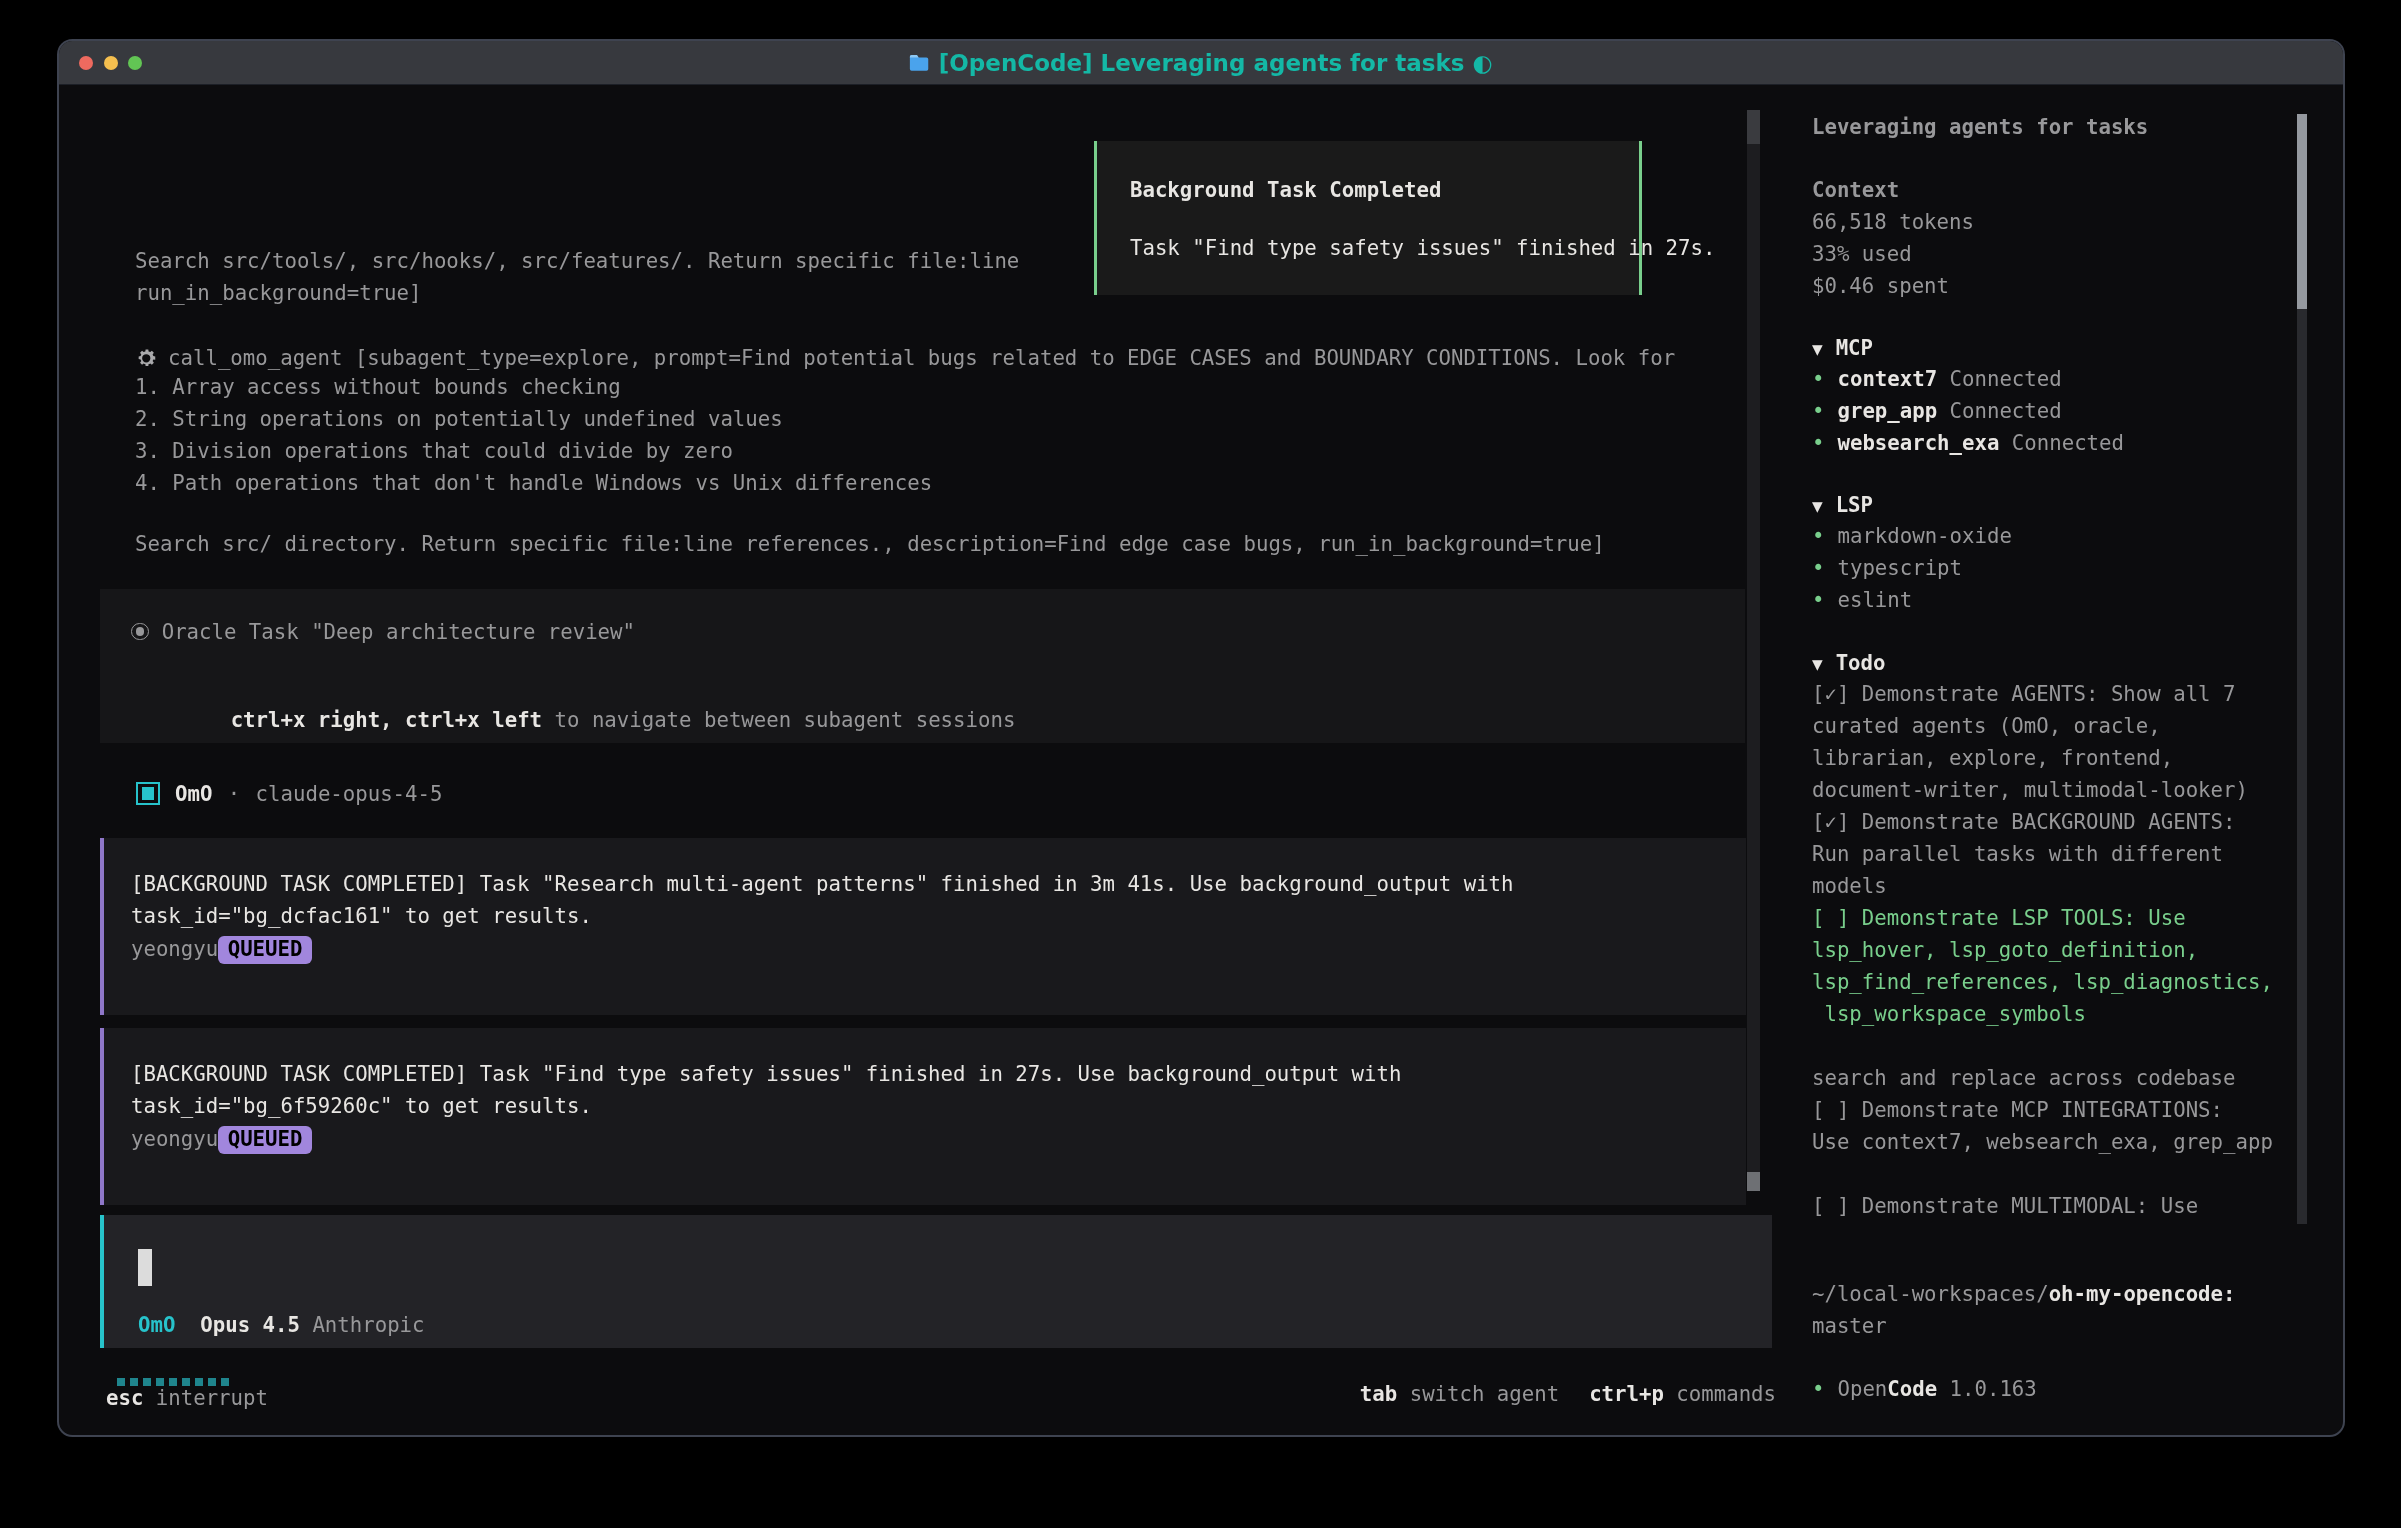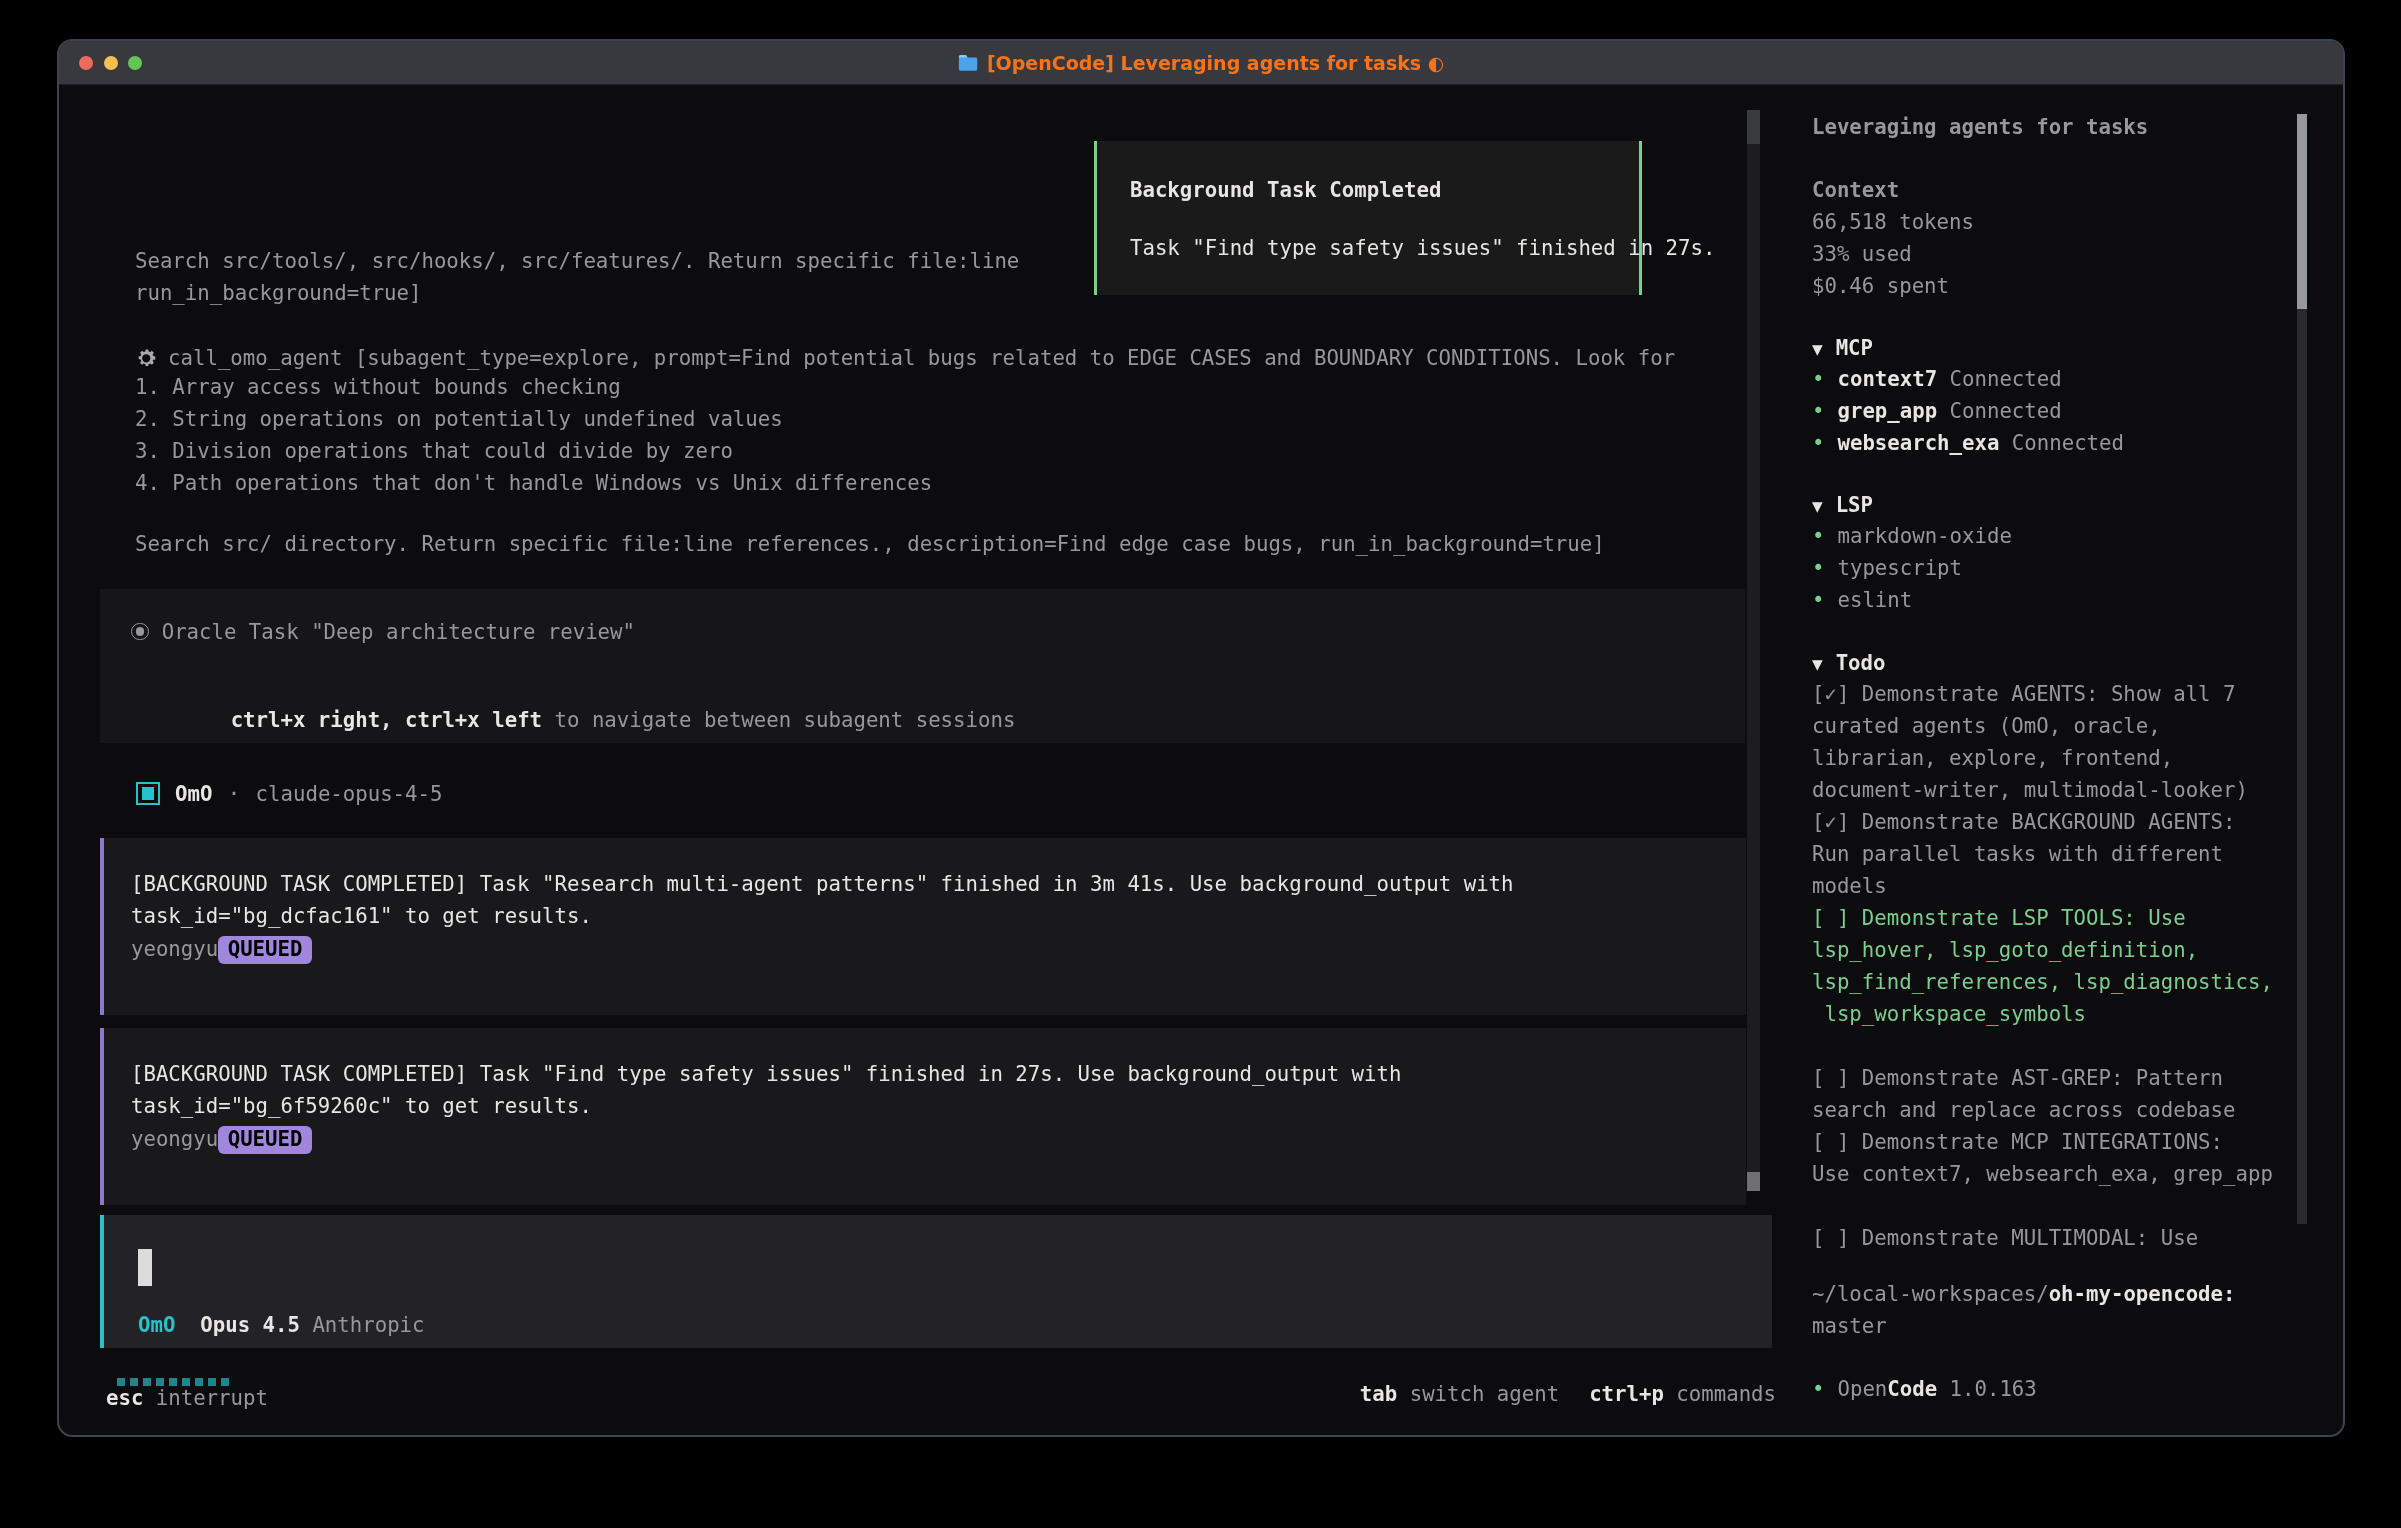--- a/index.html
+++ b/index.html
@@ -27,21 +27,21 @@
   }
   .titlebar{
     position:absolute;top:0;left:0;right:0;height:44px;background:var(--titlebar-bg);
     display:flex;align-items:center;justify-content:center;z-index:30;
     border-bottom:1.2px solid #1c1f26;
   }
   .traffic{position:absolute;left:20px;top:0;height:44px;display:flex;align-items:center;gap:10.6px;}
   .tl{width:14px;height:14px;border-radius:50%;display:inline-block;}
   .tl.red{background:#ee6a5f;} .tl.yellow{background:#f5bf4f;} .tl.green{background:#62c554;}
   .title-wrap{display:flex;align-items:center;gap:8.3px;font-family:"DejaVu Sans",sans-serif;
-    font-size:19px;font-weight:bold;color:#f97316;}
+    font-size:23px;font-weight:bold;color:#14b8a6;}
   .term{position:absolute;inset:0;}
   .line{height:32px;white-space:pre;color:var(--fg-dim);}
   .abs{position:absolute;}
   .bright{color:var(--fg-bright);}
   .bold{font-weight:bold;}
   .dim{color:var(--fg-dim);}
   .green{color:var(--green);}
   .teal{color:var(--teal);}
   
   .notif{
@@ -243,21 +243,20 @@
         <div class="sb-line dim">librarian, explore, frontend,</div>
         <div class="sb-line dim">document-writer, multimodal-looker)</div>
         <div class="sb-line dim">[✓] Demonstrate BACKGROUND AGENTS:</div>
         <div class="sb-line dim">Run parallel tasks with different</div>
         <div class="sb-line dim">models</div>
         <div class="sb-line green">[ ] Demonstrate LSP TOOLS: Use</div>
         <div class="sb-line green">lsp_hover, lsp_goto_definition,</div>
         <div class="sb-line green">lsp_find_references, lsp_diagnostics,</div>
         <div class="sb-line green"> lsp_workspace_symbols</div>
         <div class="sb-line dim"></div>
-        <div class="sb-line dim">[ ] Demonstrate AST-GREP: Pattern</div>
         <div class="sb-line dim">search and replace across codebase</div>
         <div class="sb-line dim">[ ] Demonstrate MCP INTEGRATIONS:</div>
         <div class="sb-line dim">Use context7, websearch_exa, grep_app</div>
         <div class="sb-line dim"></div>
         <div class="sb-line dim">[ ] Demonstrate MULTIMODAL: Use</div>
       </div>
 
     <div class="sb mono abs" style="top:1241px;">
       <div class="sb-line"><span class="dim">~/local-workspaces/</span><span class="bright bold">oh-my-opencode:</span></div>
       <div class="sb-line bright">master</div>

